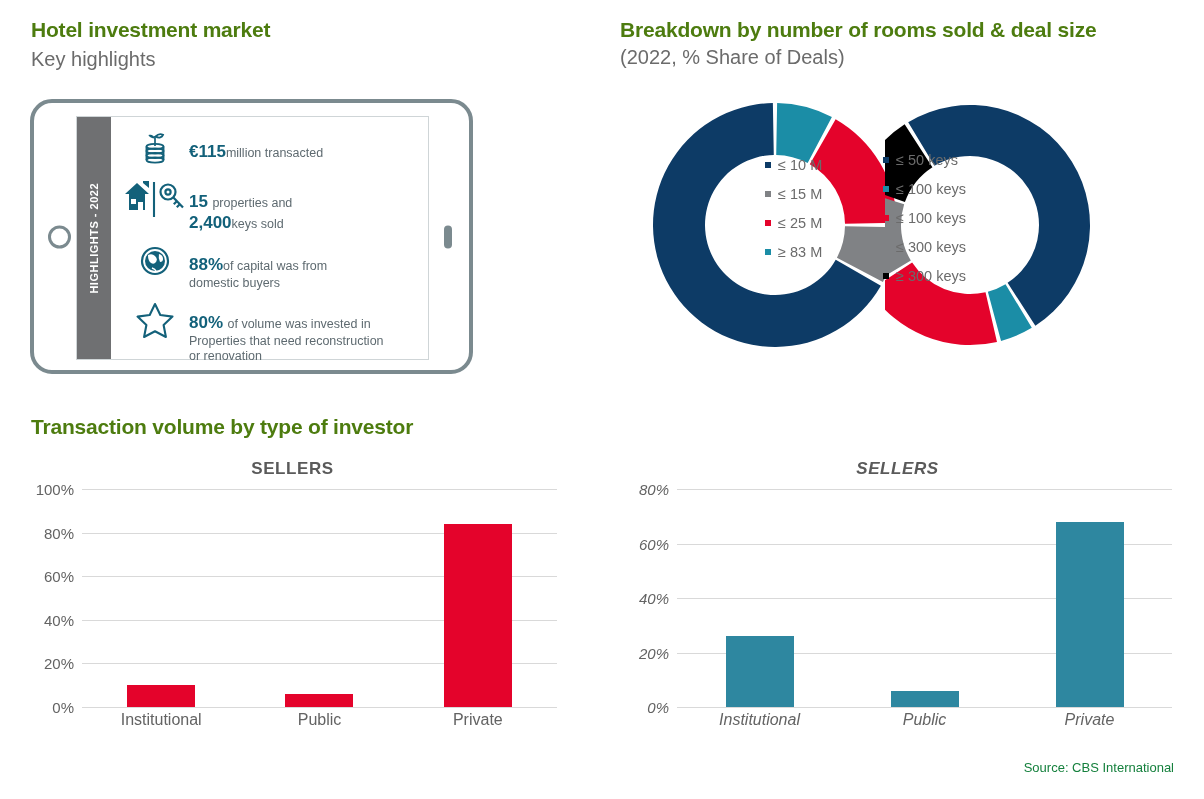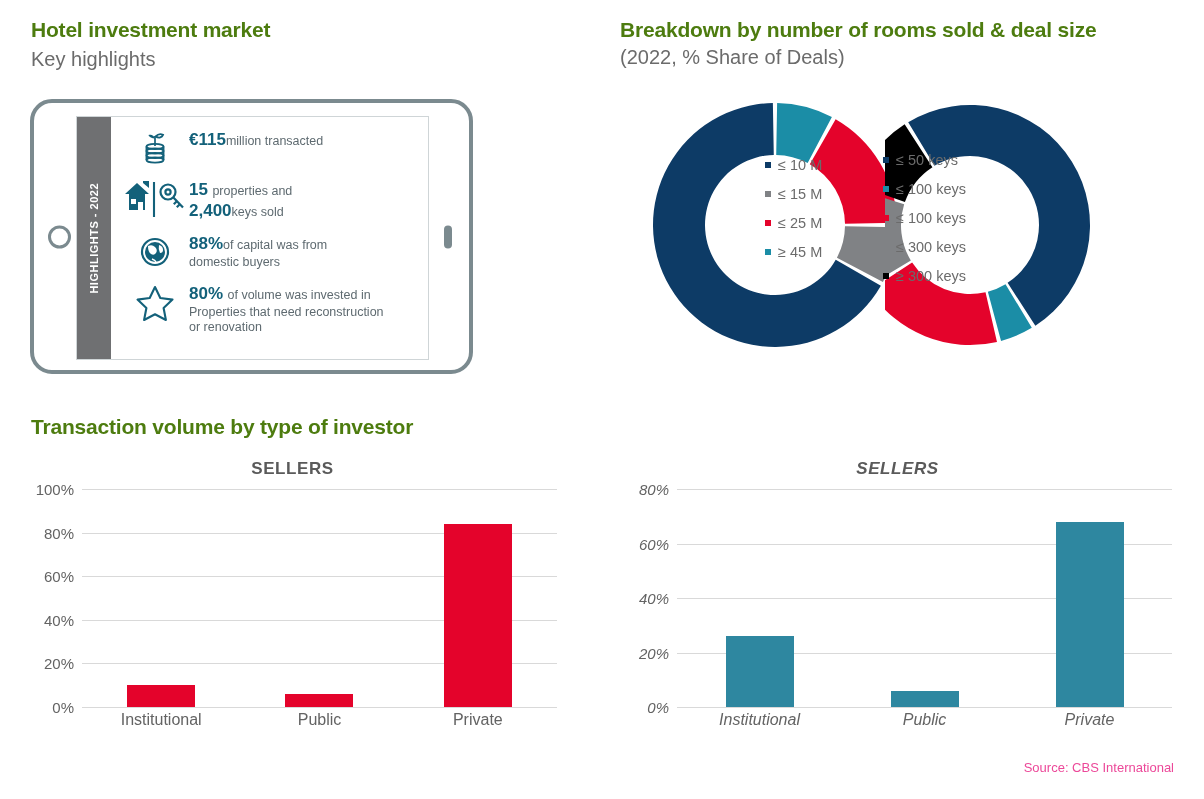--- a/index.html
+++ b/index.html
@@ -115,20 +115,21 @@
     flex: 0 0 68px;
     display: flex;
     align-items: center;
     justify-content: center;
     color: #0f6a7f;
   }
   .hl-text {
     flex: 1;
     padding-top: 4px;
     line-height: 1.22;
+    margin-top: 12px;
   }
   .hl-big {
     font-size: 17px;
     font-weight: bold;
     color: #13617a;
   }
   .hl-small {
     font-size: 12.5px;
     color: #5e6a70;
   }
@@ -253,21 +254,21 @@
     text-align: center;
     font-size: 16px;
     color: #636363;
   }
 
   #source-note {
     position: absolute;
     right: 30px;
     top: 760px;
     font-size: 13px;
-    color: #ec4899;
+    color: #15803d;
     white-space: nowrap;
   }
 </style>
 </head>
 <body>
 
 <div class="h-title" id="left-title">Hotel investment market</div>
 <div class="h-sub" id="left-subtitle">Key highlights</div>
 
 <div class="h-title" id="right-title">Breakdown by number of rooms sold &amp; deal size</div>
@@ -389,21 +390,21 @@
       <div class="legend-item">
         <span class="legend-swatch" style="background: rgb(128, 130, 133);"></span>
         <span>≤ 15 M</span>
       </div>
       <div class="legend-item">
         <span class="legend-swatch" style="background: rgb(228, 3, 43);"></span>
         <span>≤ 25 M</span>
       </div>
       <div class="legend-item">
         <span class="legend-swatch" style="background: rgb(27, 141, 166);"></span>
-        <span>≥ 45 M</span>
+        <span>≥ 83 M</span>
       </div>
     </div>
   <div class="legend" id="legend-keys">
       <div class="legend-item">
         <span class="legend-swatch" style="background: rgb(13, 59, 102);"></span>
         <span>≤ 50 keys</span>
       </div>
       <div class="legend-item">
         <span class="legend-swatch" style="background: rgb(27, 141, 166);"></span>
         <span>≤ 100 keys</span>

